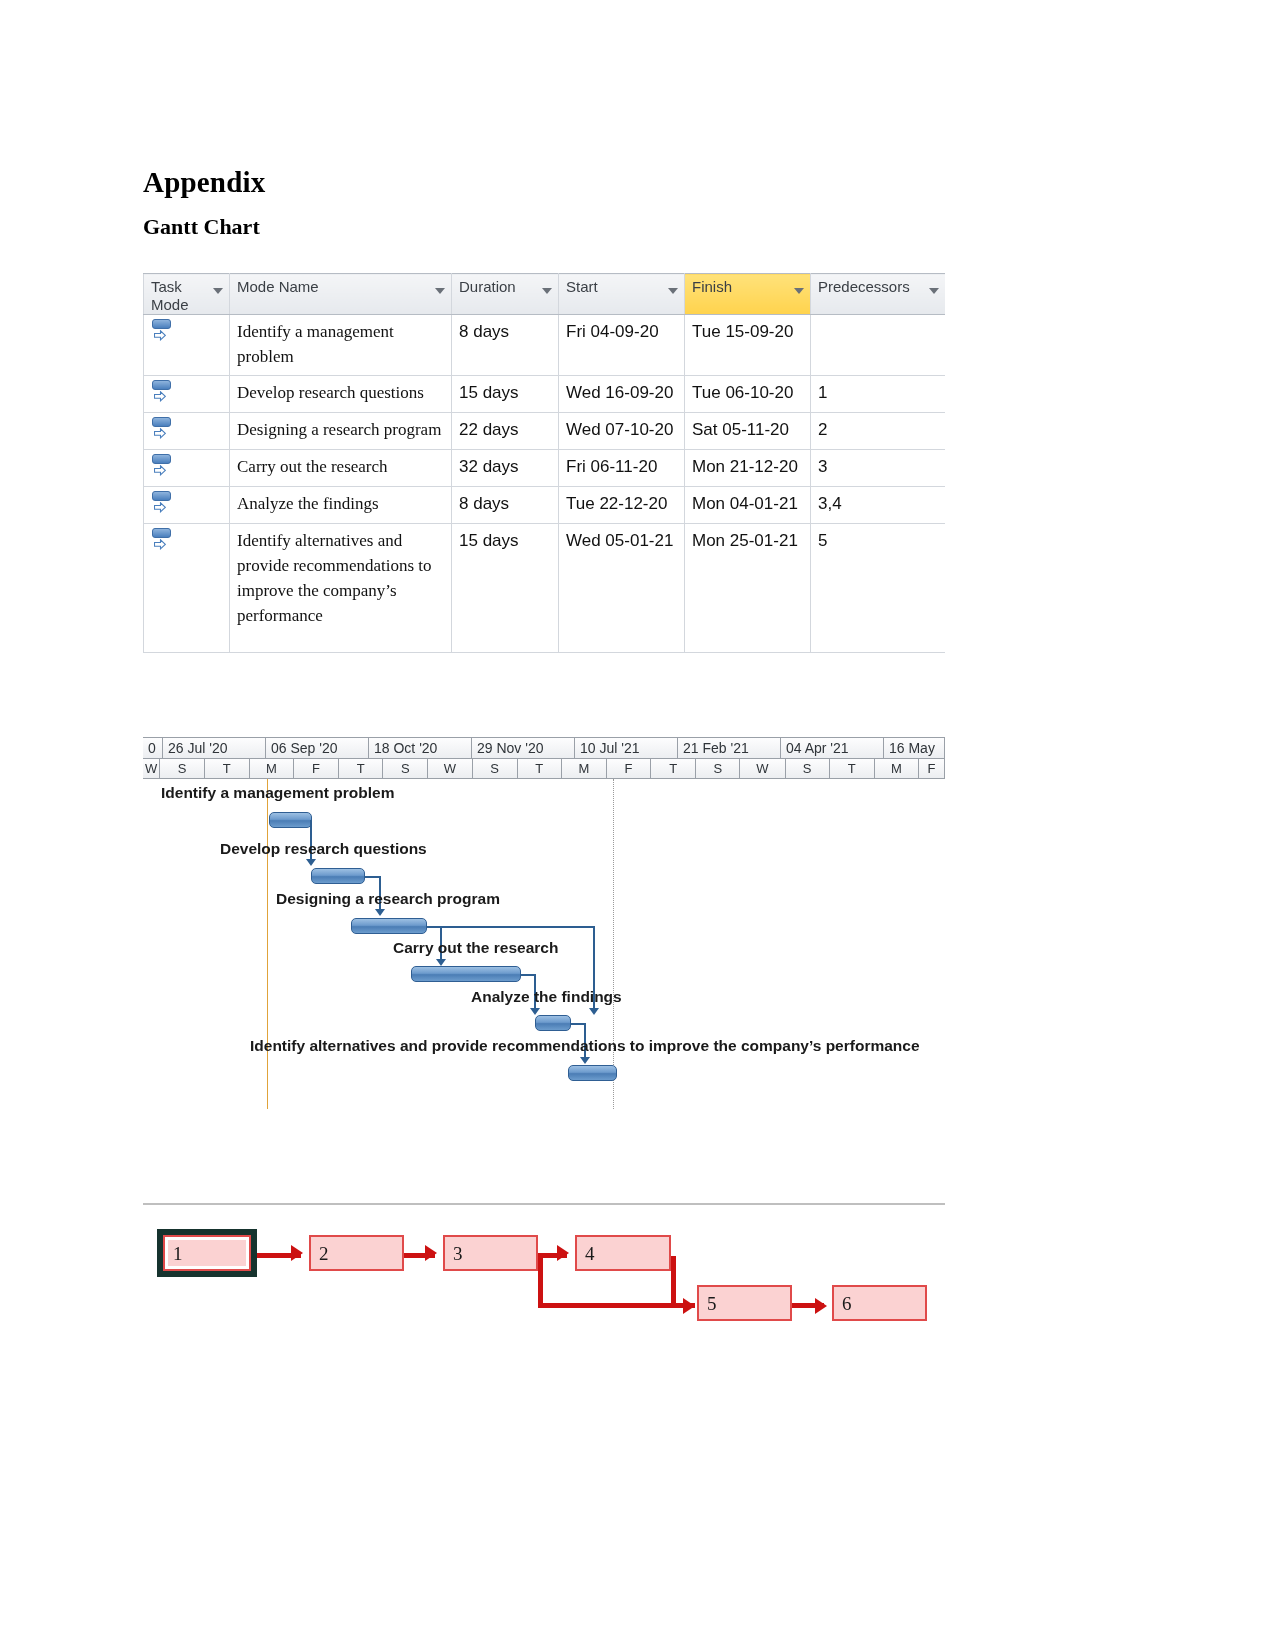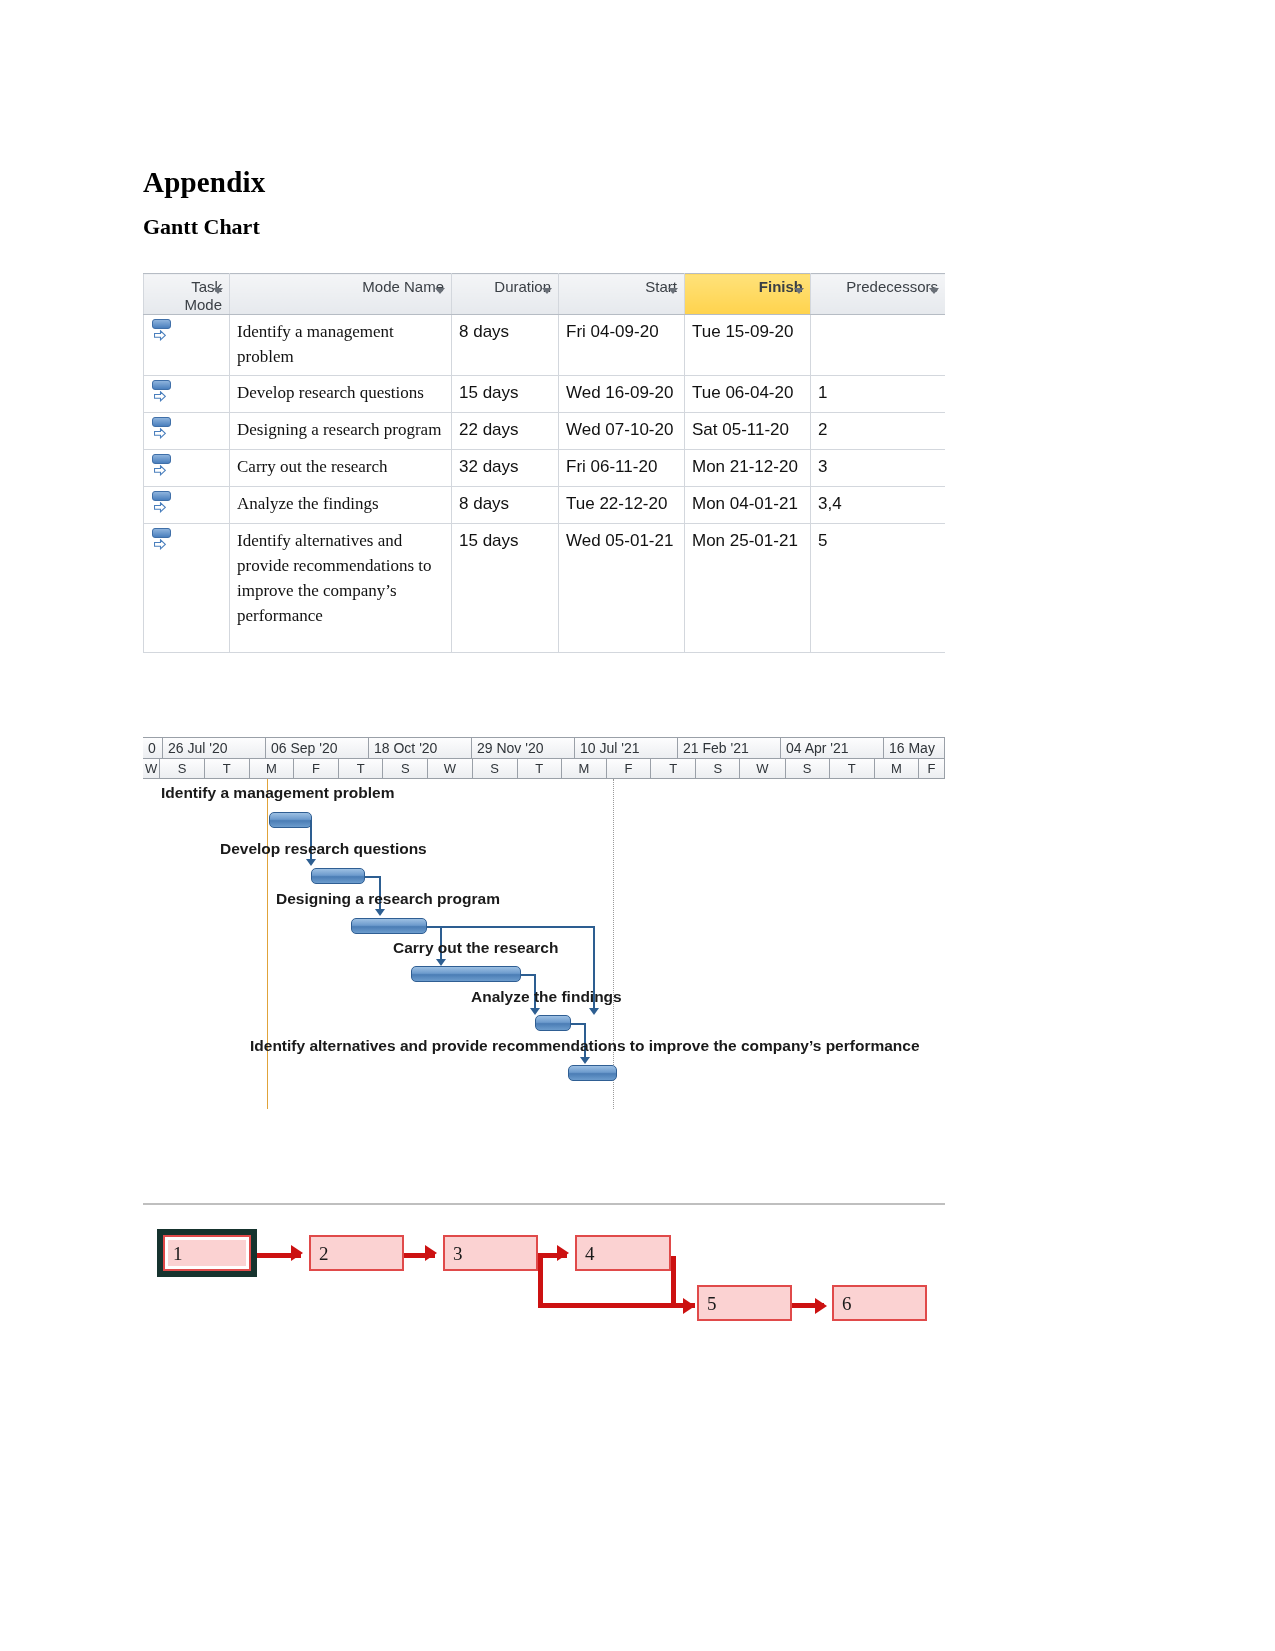--- a/index.html
+++ b/index.html
@@ -36,27 +36,26 @@
     padding:0;
   }
   .tbl thead th{
     background:linear-gradient(to bottom,#f4f5f7 0%,#e6e9ed 100%);
     border-top:1px solid #b6bcc4;
     border-bottom:1px solid #b6bcc4;
     height:40px;
     color:#3a3f45;
     font-weight:normal;
     font-size:15px;
-    text-align:right;
+    text-align:left;
     position:relative;
   }
   .tbl thead th.finish{
     background:linear-gradient(to bottom,#ffe27a 0%,#ffd34d 100%);
     color:#3a3f45;
-    font-weight:bold;
   }
   .th-in{padding:4px 7px 0 7px;line-height:18px;}
   .filt{
     position:absolute;right:6px;top:14px;width:0;height:0;
     border-left:5px solid transparent;border-right:5px solid transparent;
     border-top:6px solid #6a7078;
   }
   .tbl tbody td{
     height:auto;
     font-size:17px;
@@ -220,21 +219,21 @@
             <div class="tmode">
               <div class="bar"></div>
               <svg class="arw" viewBox="0 0 12 11">
                   <path d="M0.5 3.5 H6.5 V0.8 L11.3 5.3 L6.5 9.8 V7.2 H0.5 Z" fill="#ffffff" stroke="#4a7fbd" stroke-width="1.1"></path>
                 </svg>
             </div>
           </td>
           <td class="tname">Develop research questions</td>
           <td class="dur">15 days</td>
           <td class="dt">Wed 16-09-20</td>
-          <td class="dt">Tue 06-04-20</td>
+          <td class="dt">Tue 06-10-20</td>
           <td class="pred">1</td>
         </tr>
         <tr>
           <td class="mode">
             <div class="tmode">
               <div class="bar"></div>
               <svg class="arw" viewBox="0 0 12 11">
                   <path d="M0.5 3.5 H6.5 V0.8 L11.3 5.3 L6.5 9.8 V7.2 H0.5 Z" fill="#ffffff" stroke="#4a7fbd" stroke-width="1.1"></path>
                 </svg>
             </div>

